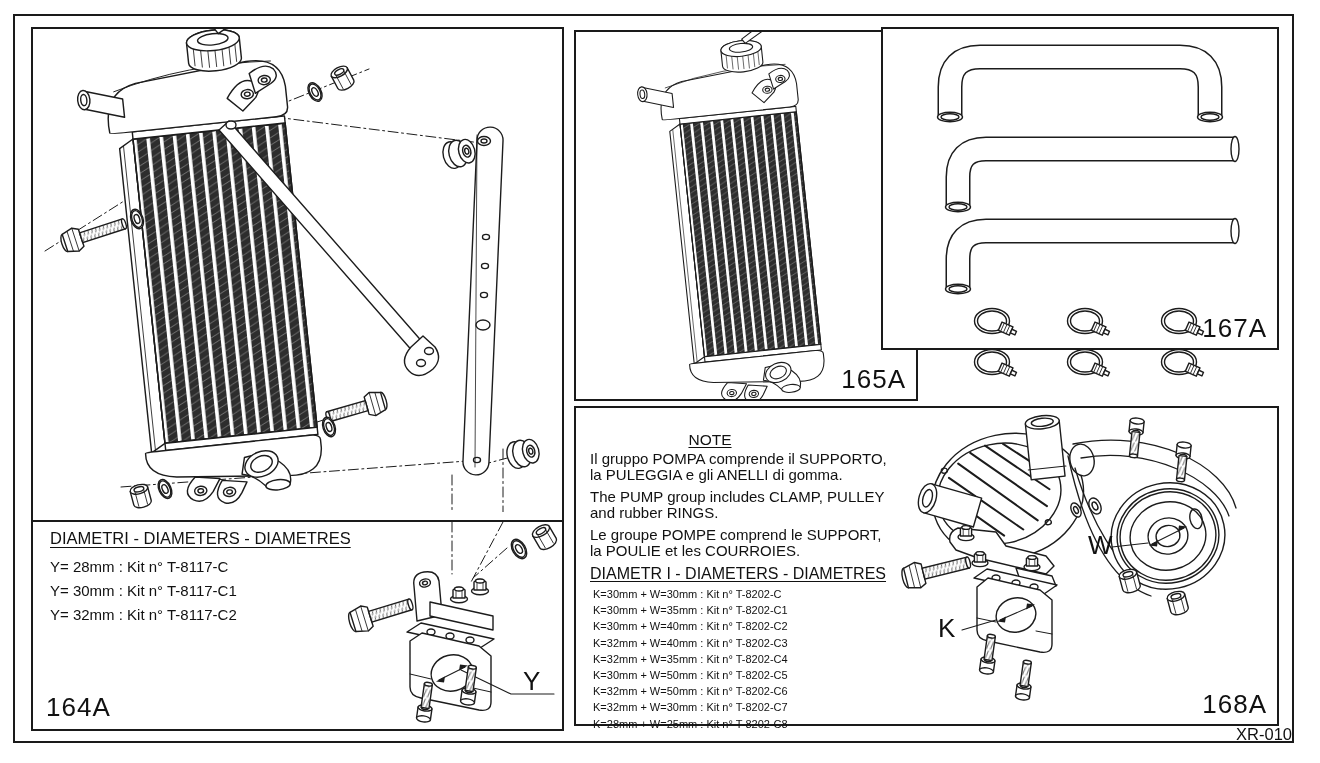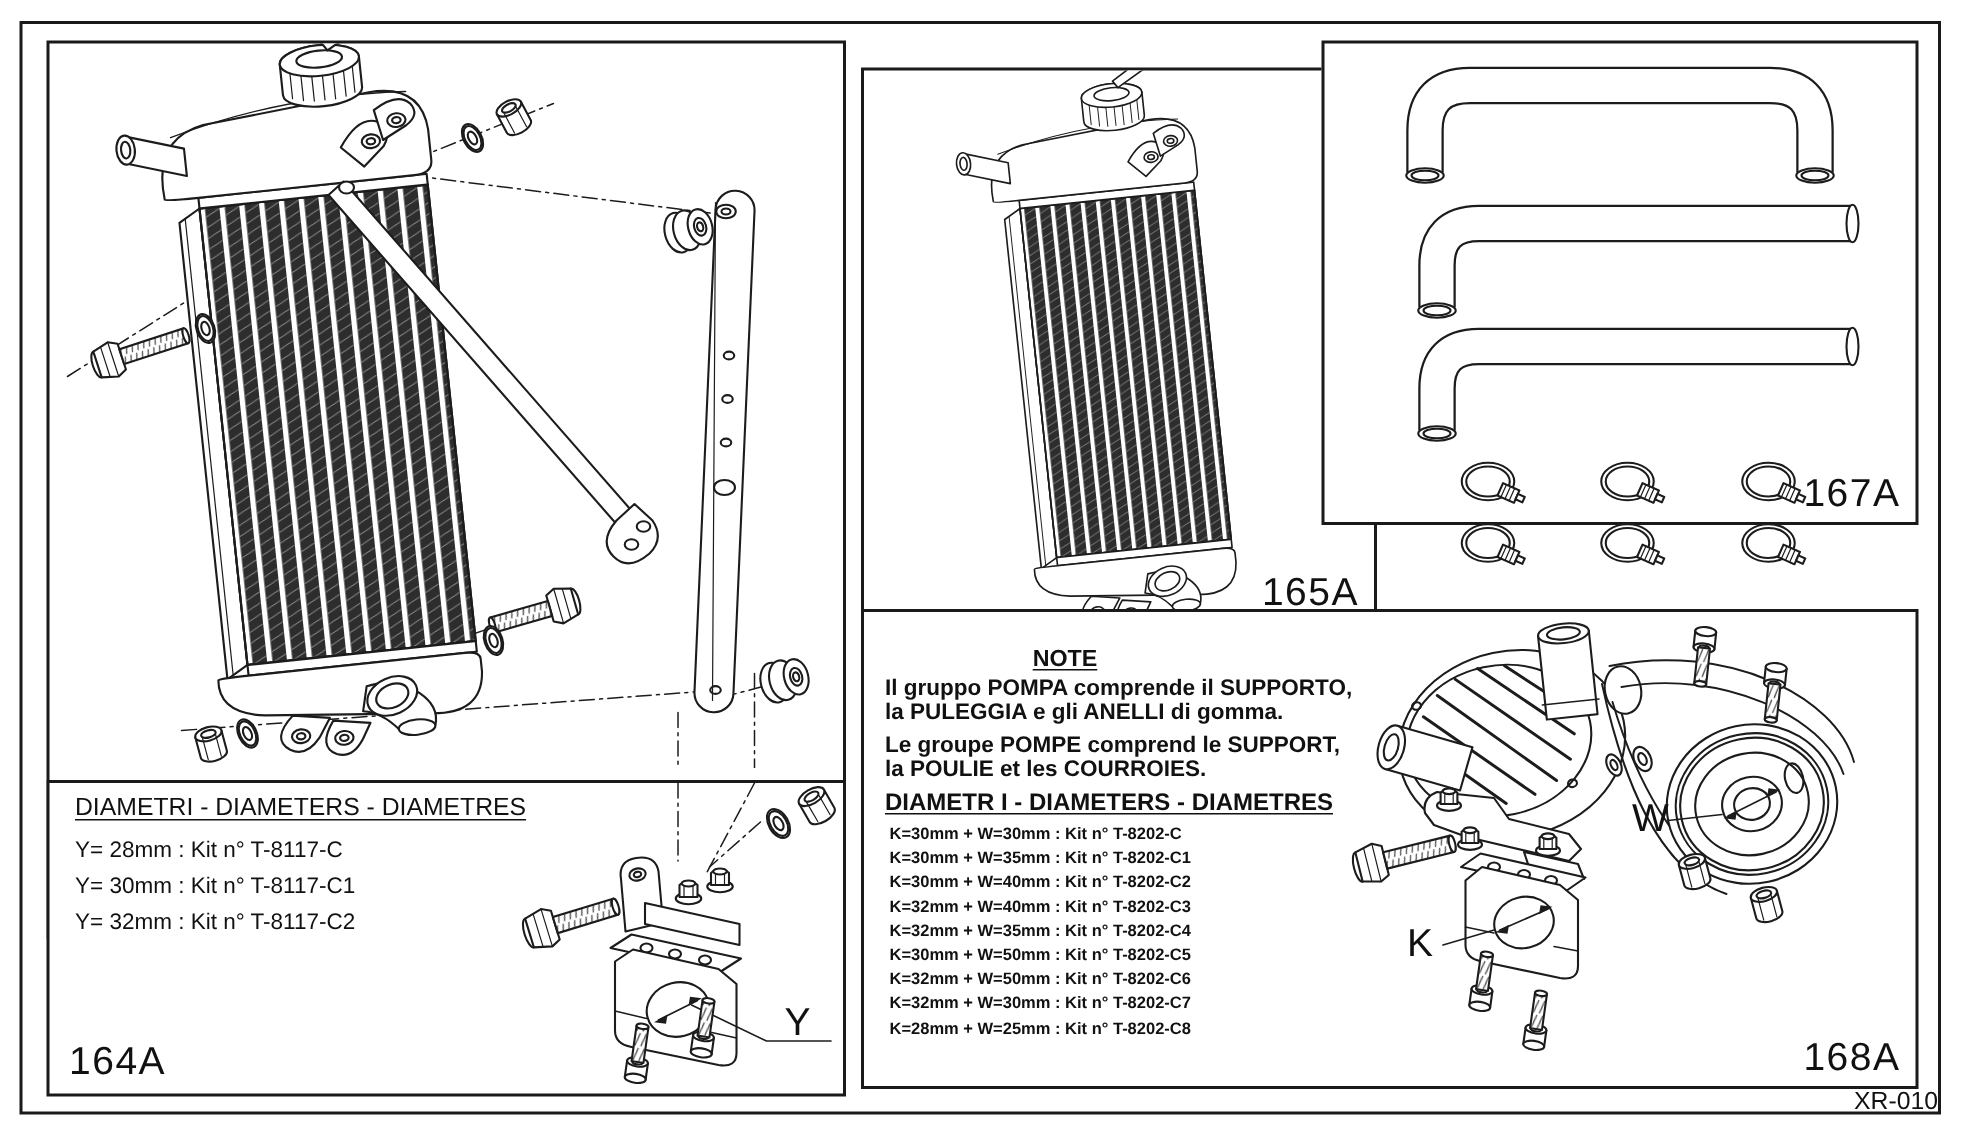--- a/index.html
+++ b/index.html
@@ -3,35 +3,35 @@
 <meta charset="utf-8">
 <style>
   html,body { margin:0; padding:0; background:#fff; }
   .page { position:relative; width:1320px; height:763px; background:#fff;
           font-family:"Liberation Sans", sans-serif; color:#111; overflow:hidden; }
   .outer-border { position:absolute; left:13px; top:14px; width:1277px; height:725px;
                   border:2px solid #1a1a1a; }
   .panel { position:absolute; background:#fff; border:2px solid #1a1a1a; box-sizing:border-box; }
   .p166a { left:31px; top:27px;  width:533px; height:599px; }
   .p164a { left:31px; top:520px; width:533px; height:211px; }
-  .p165a { left:574px; top:45px; width:344px; height:371px;padding-left:16px; }
+  .p165a { left:574px; top:30px; width:344px; height:371px;padding-left:16px; }
   .p167a { left:881px; top:27px; width:398px; height:323px; }
   .p168a { left:574px; top:406px; width:705px; height:320px; }
   .panel svg { position:absolute; left:0; top:0; }
   .panel-label { position:absolute; font-size:26px; letter-spacing:1px; color:#111; }
   .lbl-bl { left:13px; bottom:6px; }
   .lbl-br { right:10px; bottom:4px; }
   .page-code { position:absolute; top:725px; right:28px; font-size:16.5px; color:#111; }
 
   .diam-block { position:absolute; left:17px; top:7px; }
   .diam-heading { font-size:16.5px; text-decoration:underline; text-underline-offset:3px;
                   margin:0 12px 7px 0; }
   .kit-list { white-space:pre-line; font-size:15px; line-height:24px; }
 
-  .note-block { position:absolute; left:14px; top:23px; width:330px;font-weight:bold; }
+  .note-block { position:absolute; left:14px; top:23px; width:330px; }
   .note-title { width:240px; text-align:center; font-size:15.5px; text-decoration:underline;
                 text-underline-offset:2px; margin-bottom:2px; }
   .note-block p { margin:0 0 6px 0; font-size:15px; line-height:16px; white-space:pre-line; }
   .heading-168 { font-size:16px; text-decoration:underline; text-underline-offset:2px;
                  margin:1px 0 3px 0; }
   .kits-168 { white-space:pre-line; font-size:11px; line-height:16.2px; padding-left:3px; }
 
   svg text.dim { font-size:26px; fill:#111; stroke:none; font-family:"Liberation Sans",sans-serif; }
 </style>
 </head>
@@ -591,20 +591,22 @@
      <ellipse cx="0" cy="0" rx="3.4" ry="1.6"></ellipse>
      <rect x="-4" y="-24" width="8" height="24" fill="url(#thrC)"></rect>
      <ellipse cx="0" cy="-24" rx="4" ry="1.8" fill="#fff"></ellipse>
    </g>
   </svg>
 
   <div class="note-block">
     <div class="note-title">NOTE</div>
     <p>Il gruppo POMPA comprende il SUPPORTO,
 la PULEGGIA e gli ANELLI di gomma.</p>
+    <p>The PUMP group includes CLAMP, PULLEY
+and rubber RINGS.</p>
     <p>Le groupe POMPE comprend le SUPPORT,
 la POULIE et les COURROIES.</p>
     <div class="heading-168">DIAMETR I - DIAMETERS - DIAMETRES</div>
     <div class="kits-168">K=30mm + W=30mm : Kit n° T-8202-C
 K=30mm + W=35mm : Kit n° T-8202-C1
 K=30mm + W=40mm : Kit n° T-8202-C2
 K=32mm + W=40mm : Kit n° T-8202-C3
 K=32mm + W=35mm : Kit n° T-8202-C4
 K=30mm + W=50mm : Kit n° T-8202-C5
 K=32mm + W=50mm : Kit n° T-8202-C6

